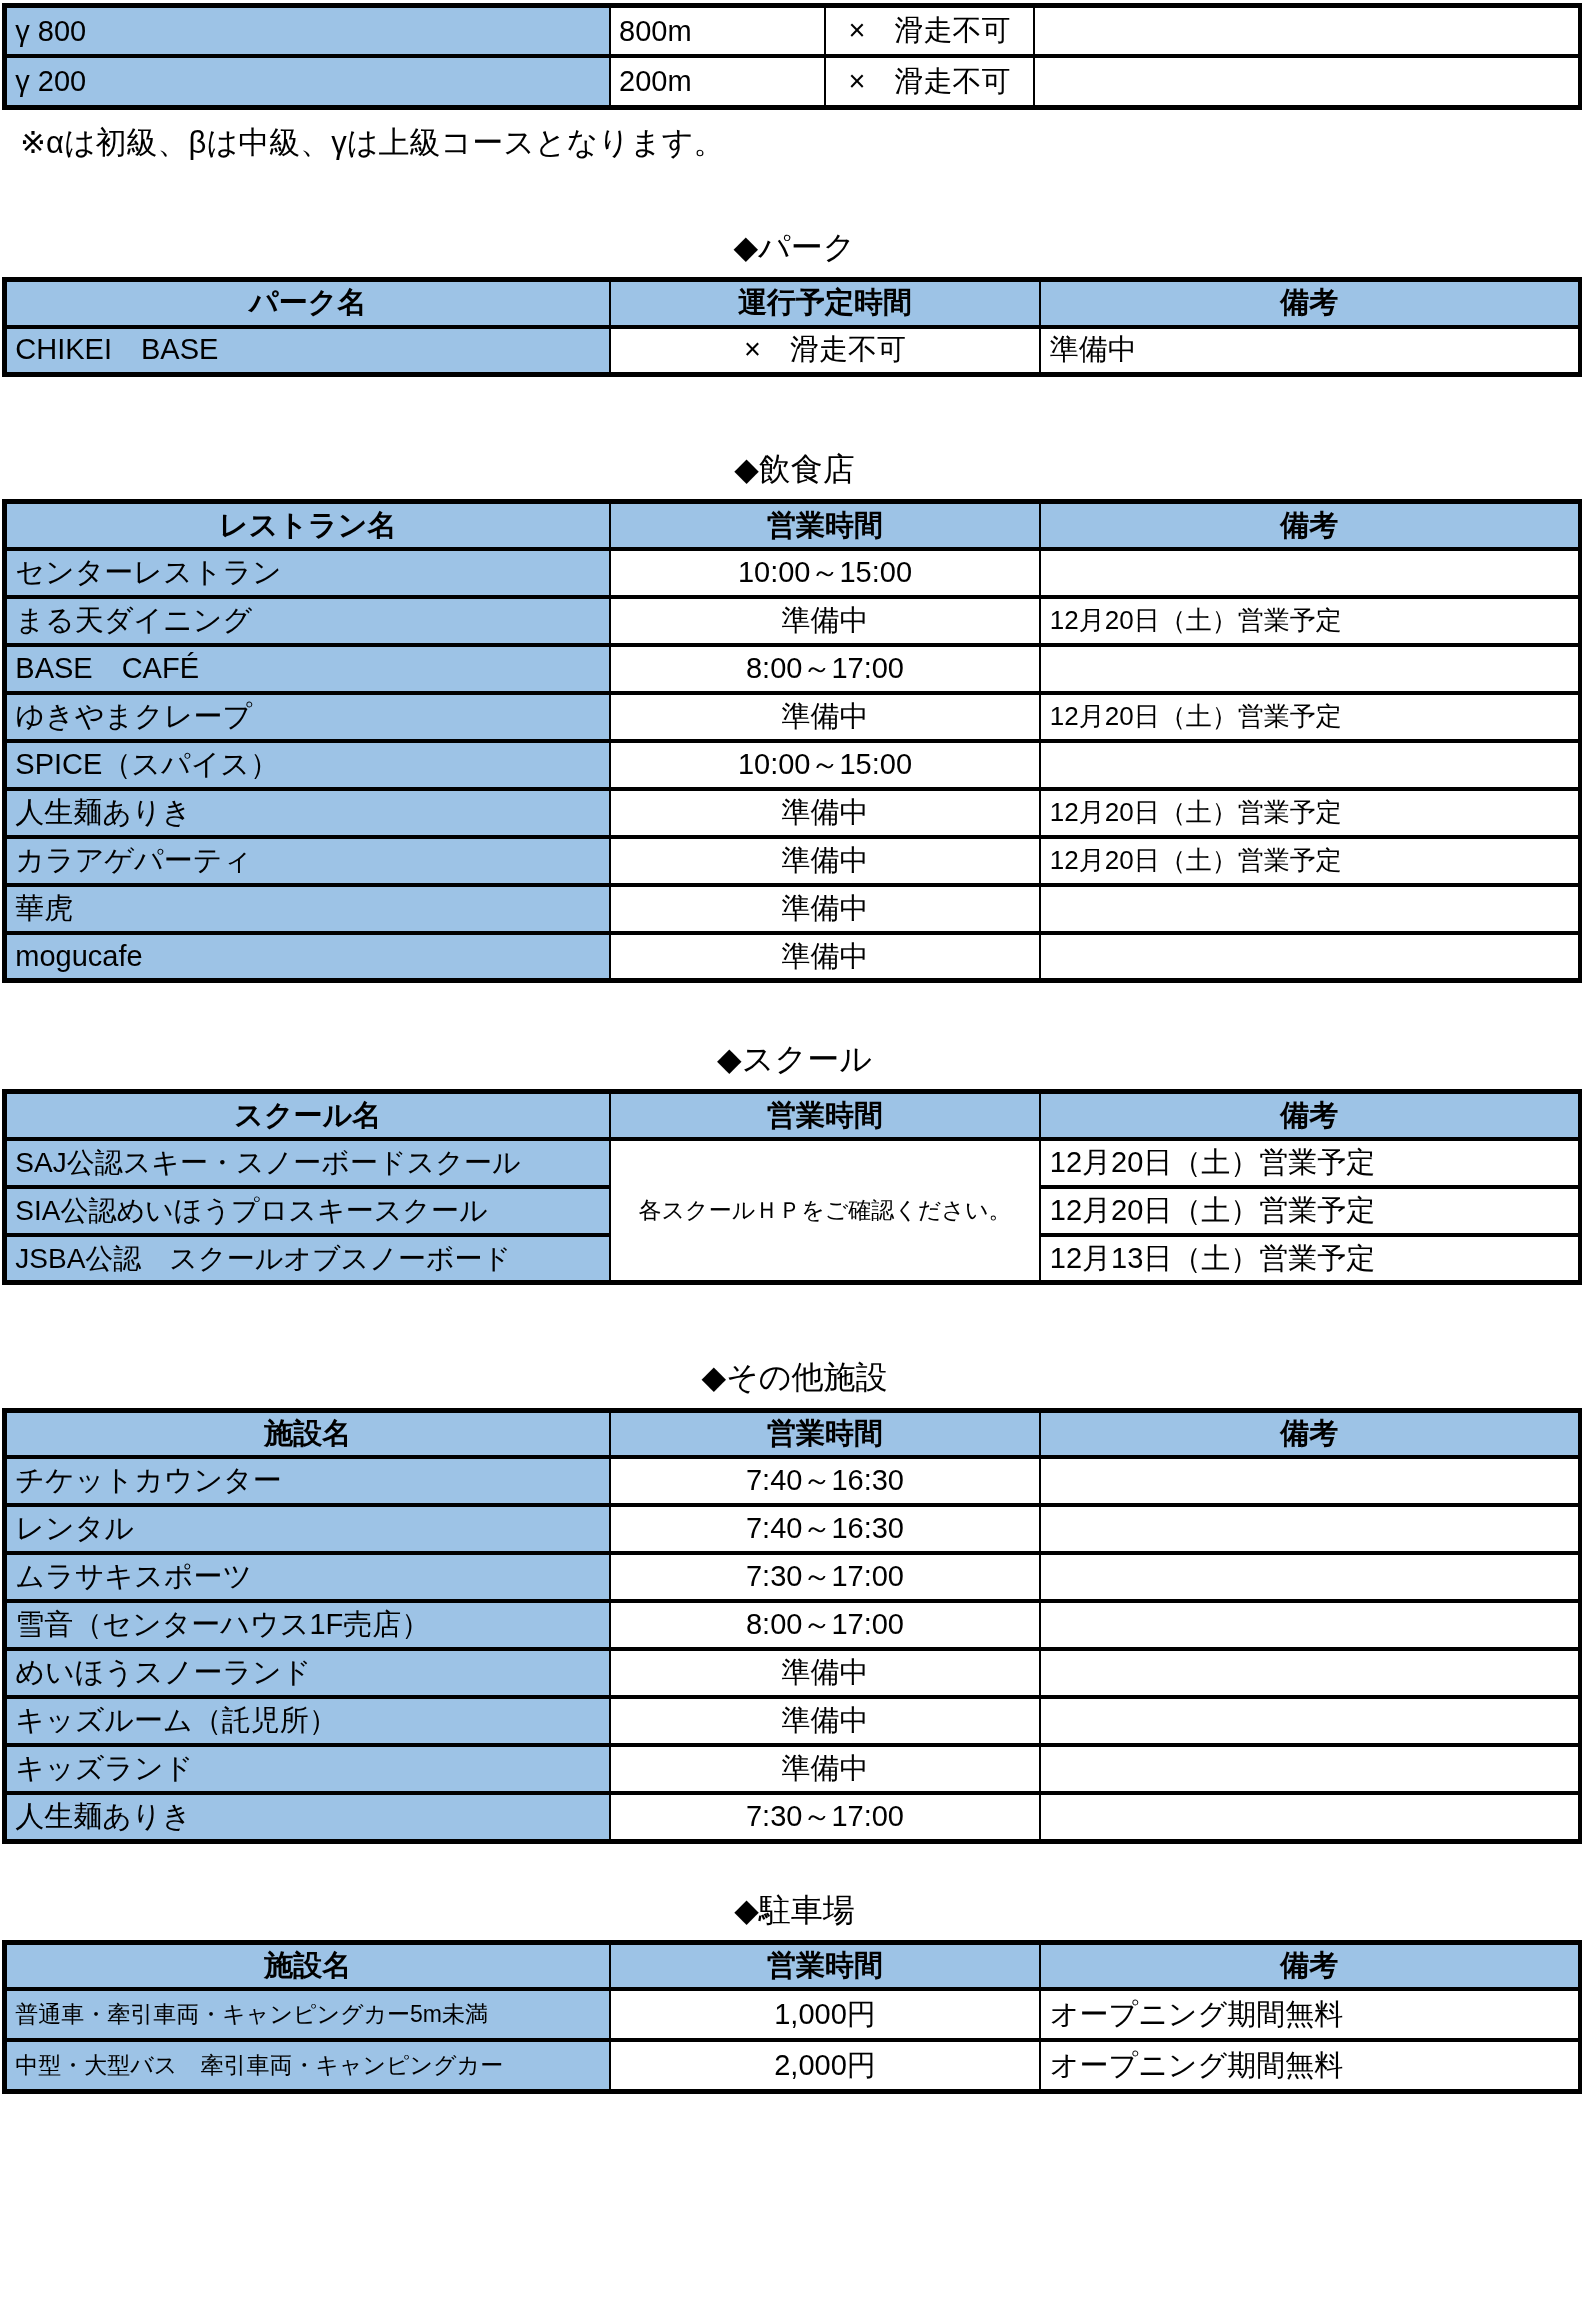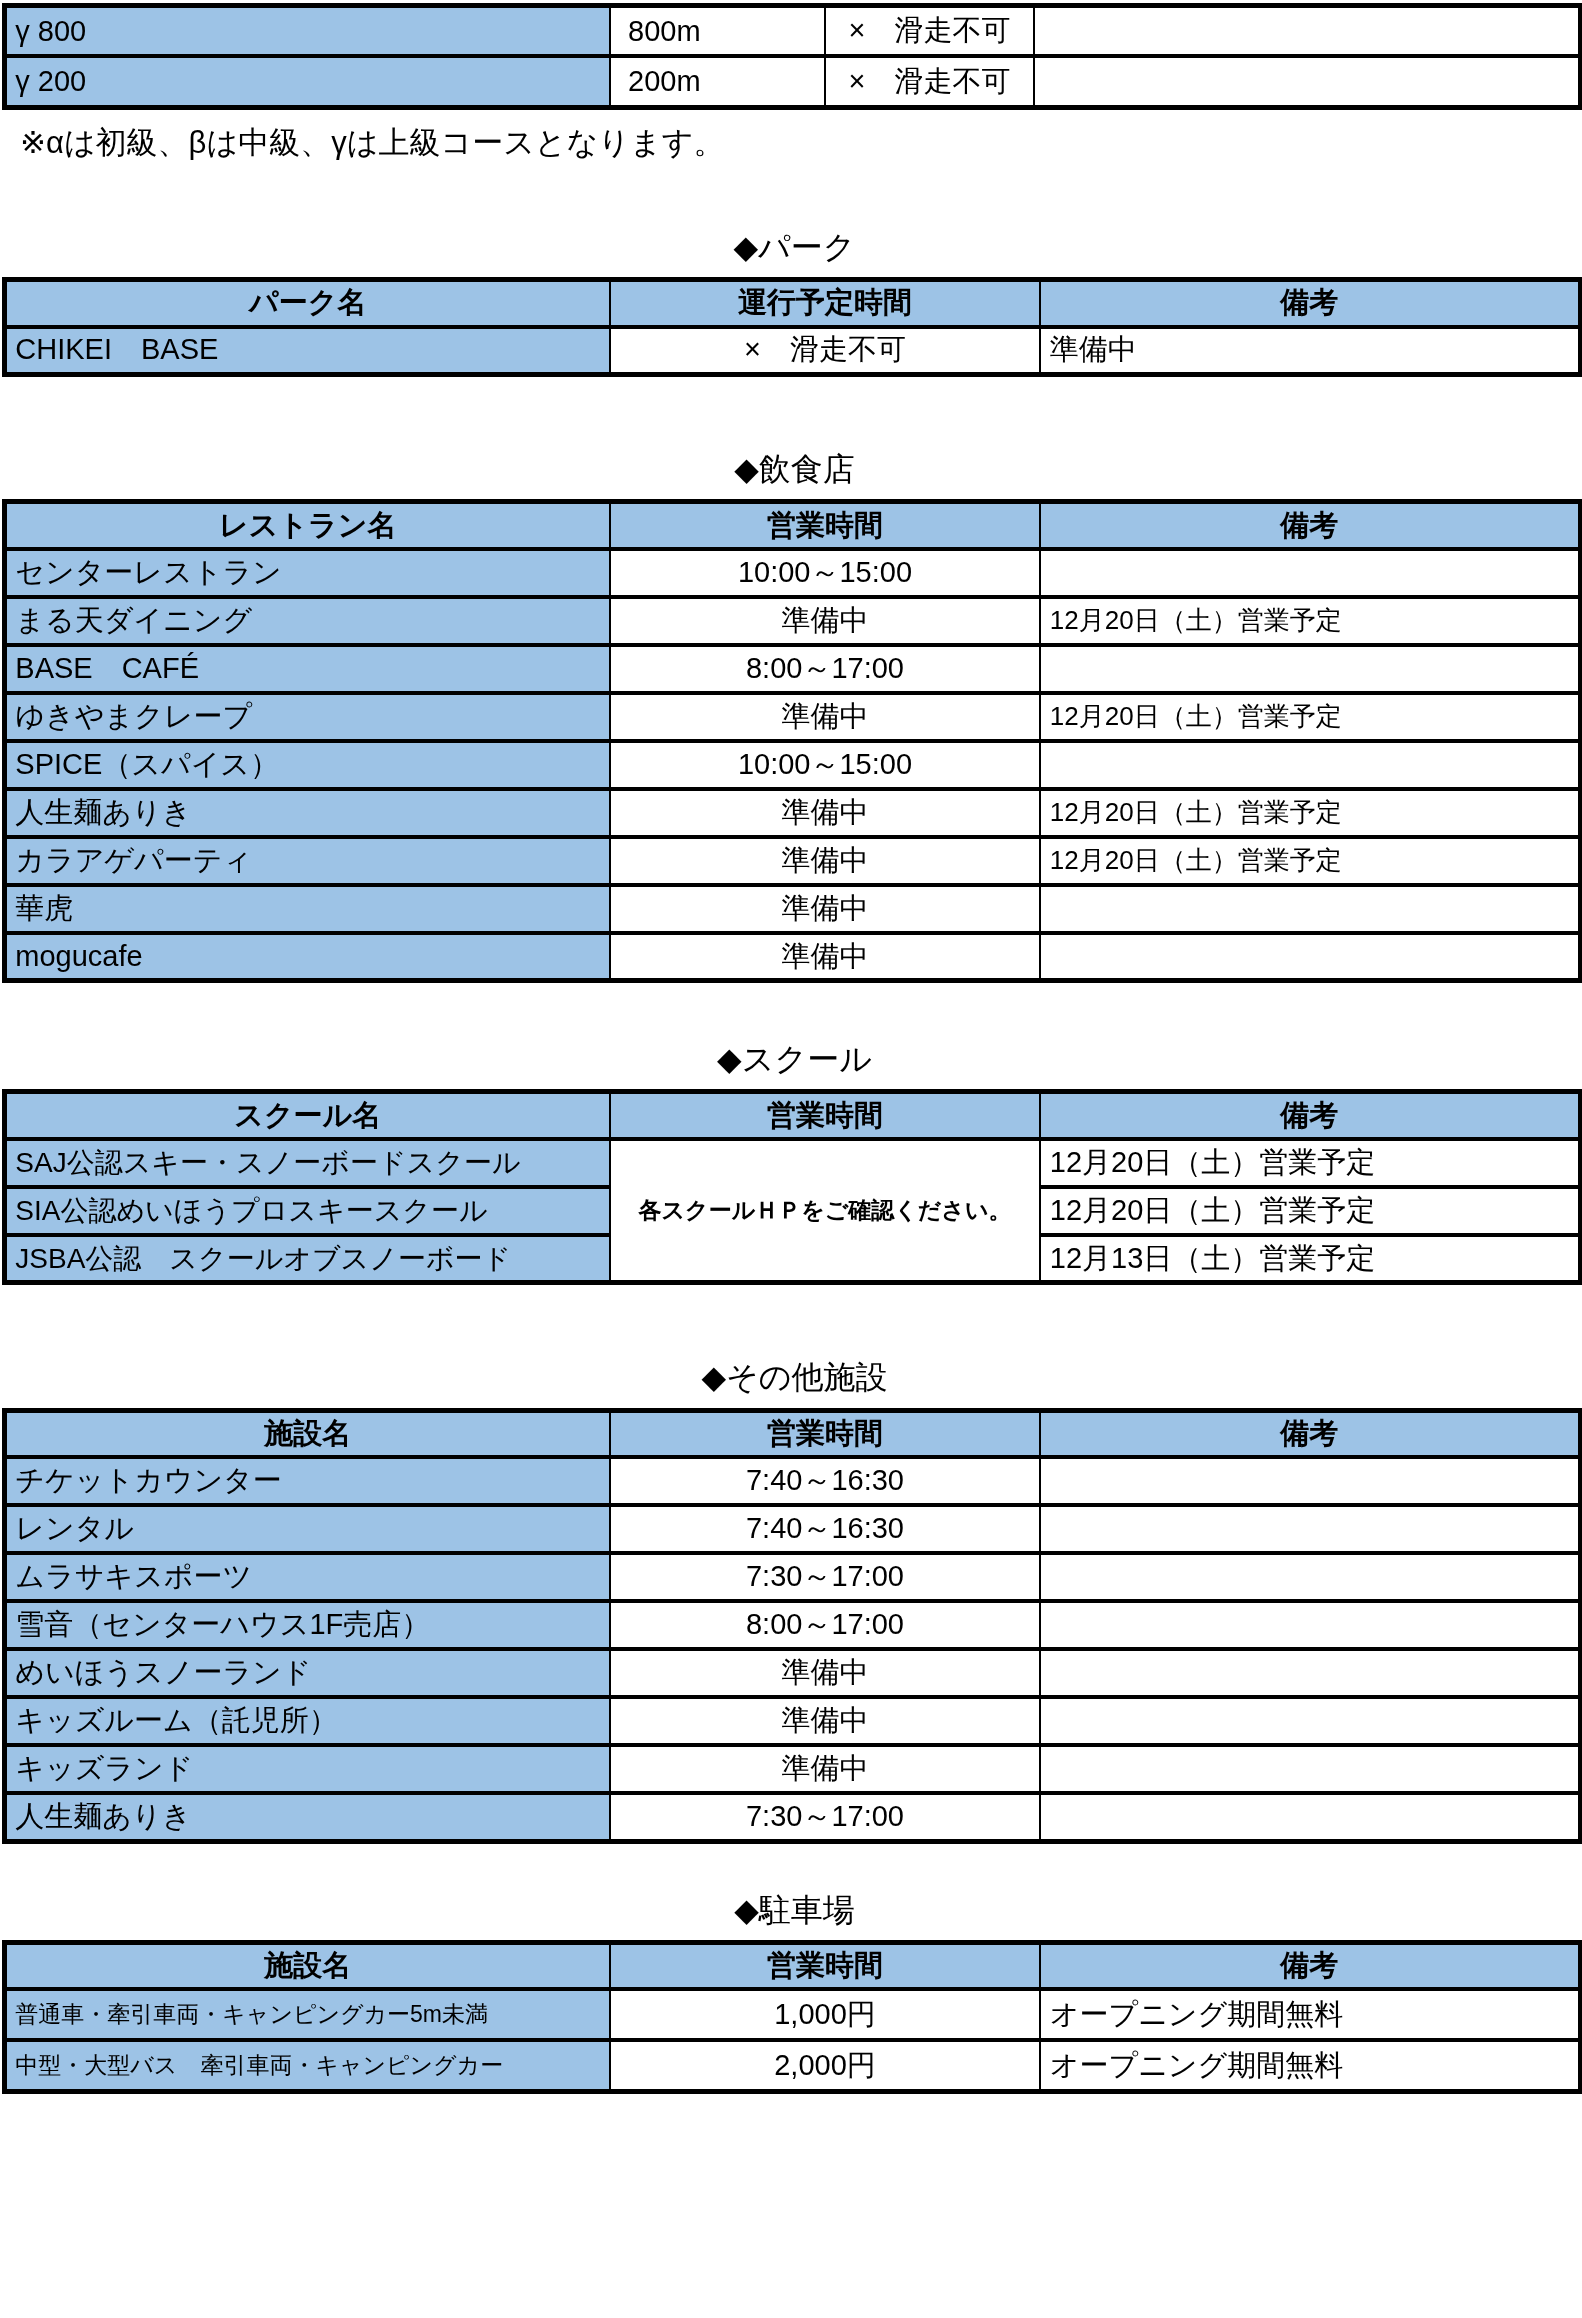--- a/index.html
+++ b/index.html
@@ -50,36 +50,35 @@
     height: 48px;
     background: #ffffff;
   }
   .tbl td.name {
     background: #9DC3E6;
     text-align: left;
     padding-left: 8.8px;
   }
   .tbl td.time   { text-align: center; }
   .tbl td.status { text-align: center; }
-  .tbl td.len    { text-align: left; padding-left: 17px; }
+  .tbl td.len    { text-align: left; padding-left: 8px; }
   .tbl td.remark { text-align: left; padding-left: 8.8px; }
 
   
   .course-tbl td { height: 51px; }
 
   
   .rest-tbl td.remark { font-size: 26px; }
 
   
   .school-tbl td.name { font-size: 28px; }
   .school-tbl td.merged {
     text-align: center;
     font-size: 23px;
     background: #ffffff;
-    font-weight: bold;
   }
 
   
   .parking-tbl td { height: 51px; }
   .parking-tbl td.name { font-size: 23px; }
 
   .note {
     font-size: 31px;
     line-height: 39px;
     margin: 13px 0 0 20px;

